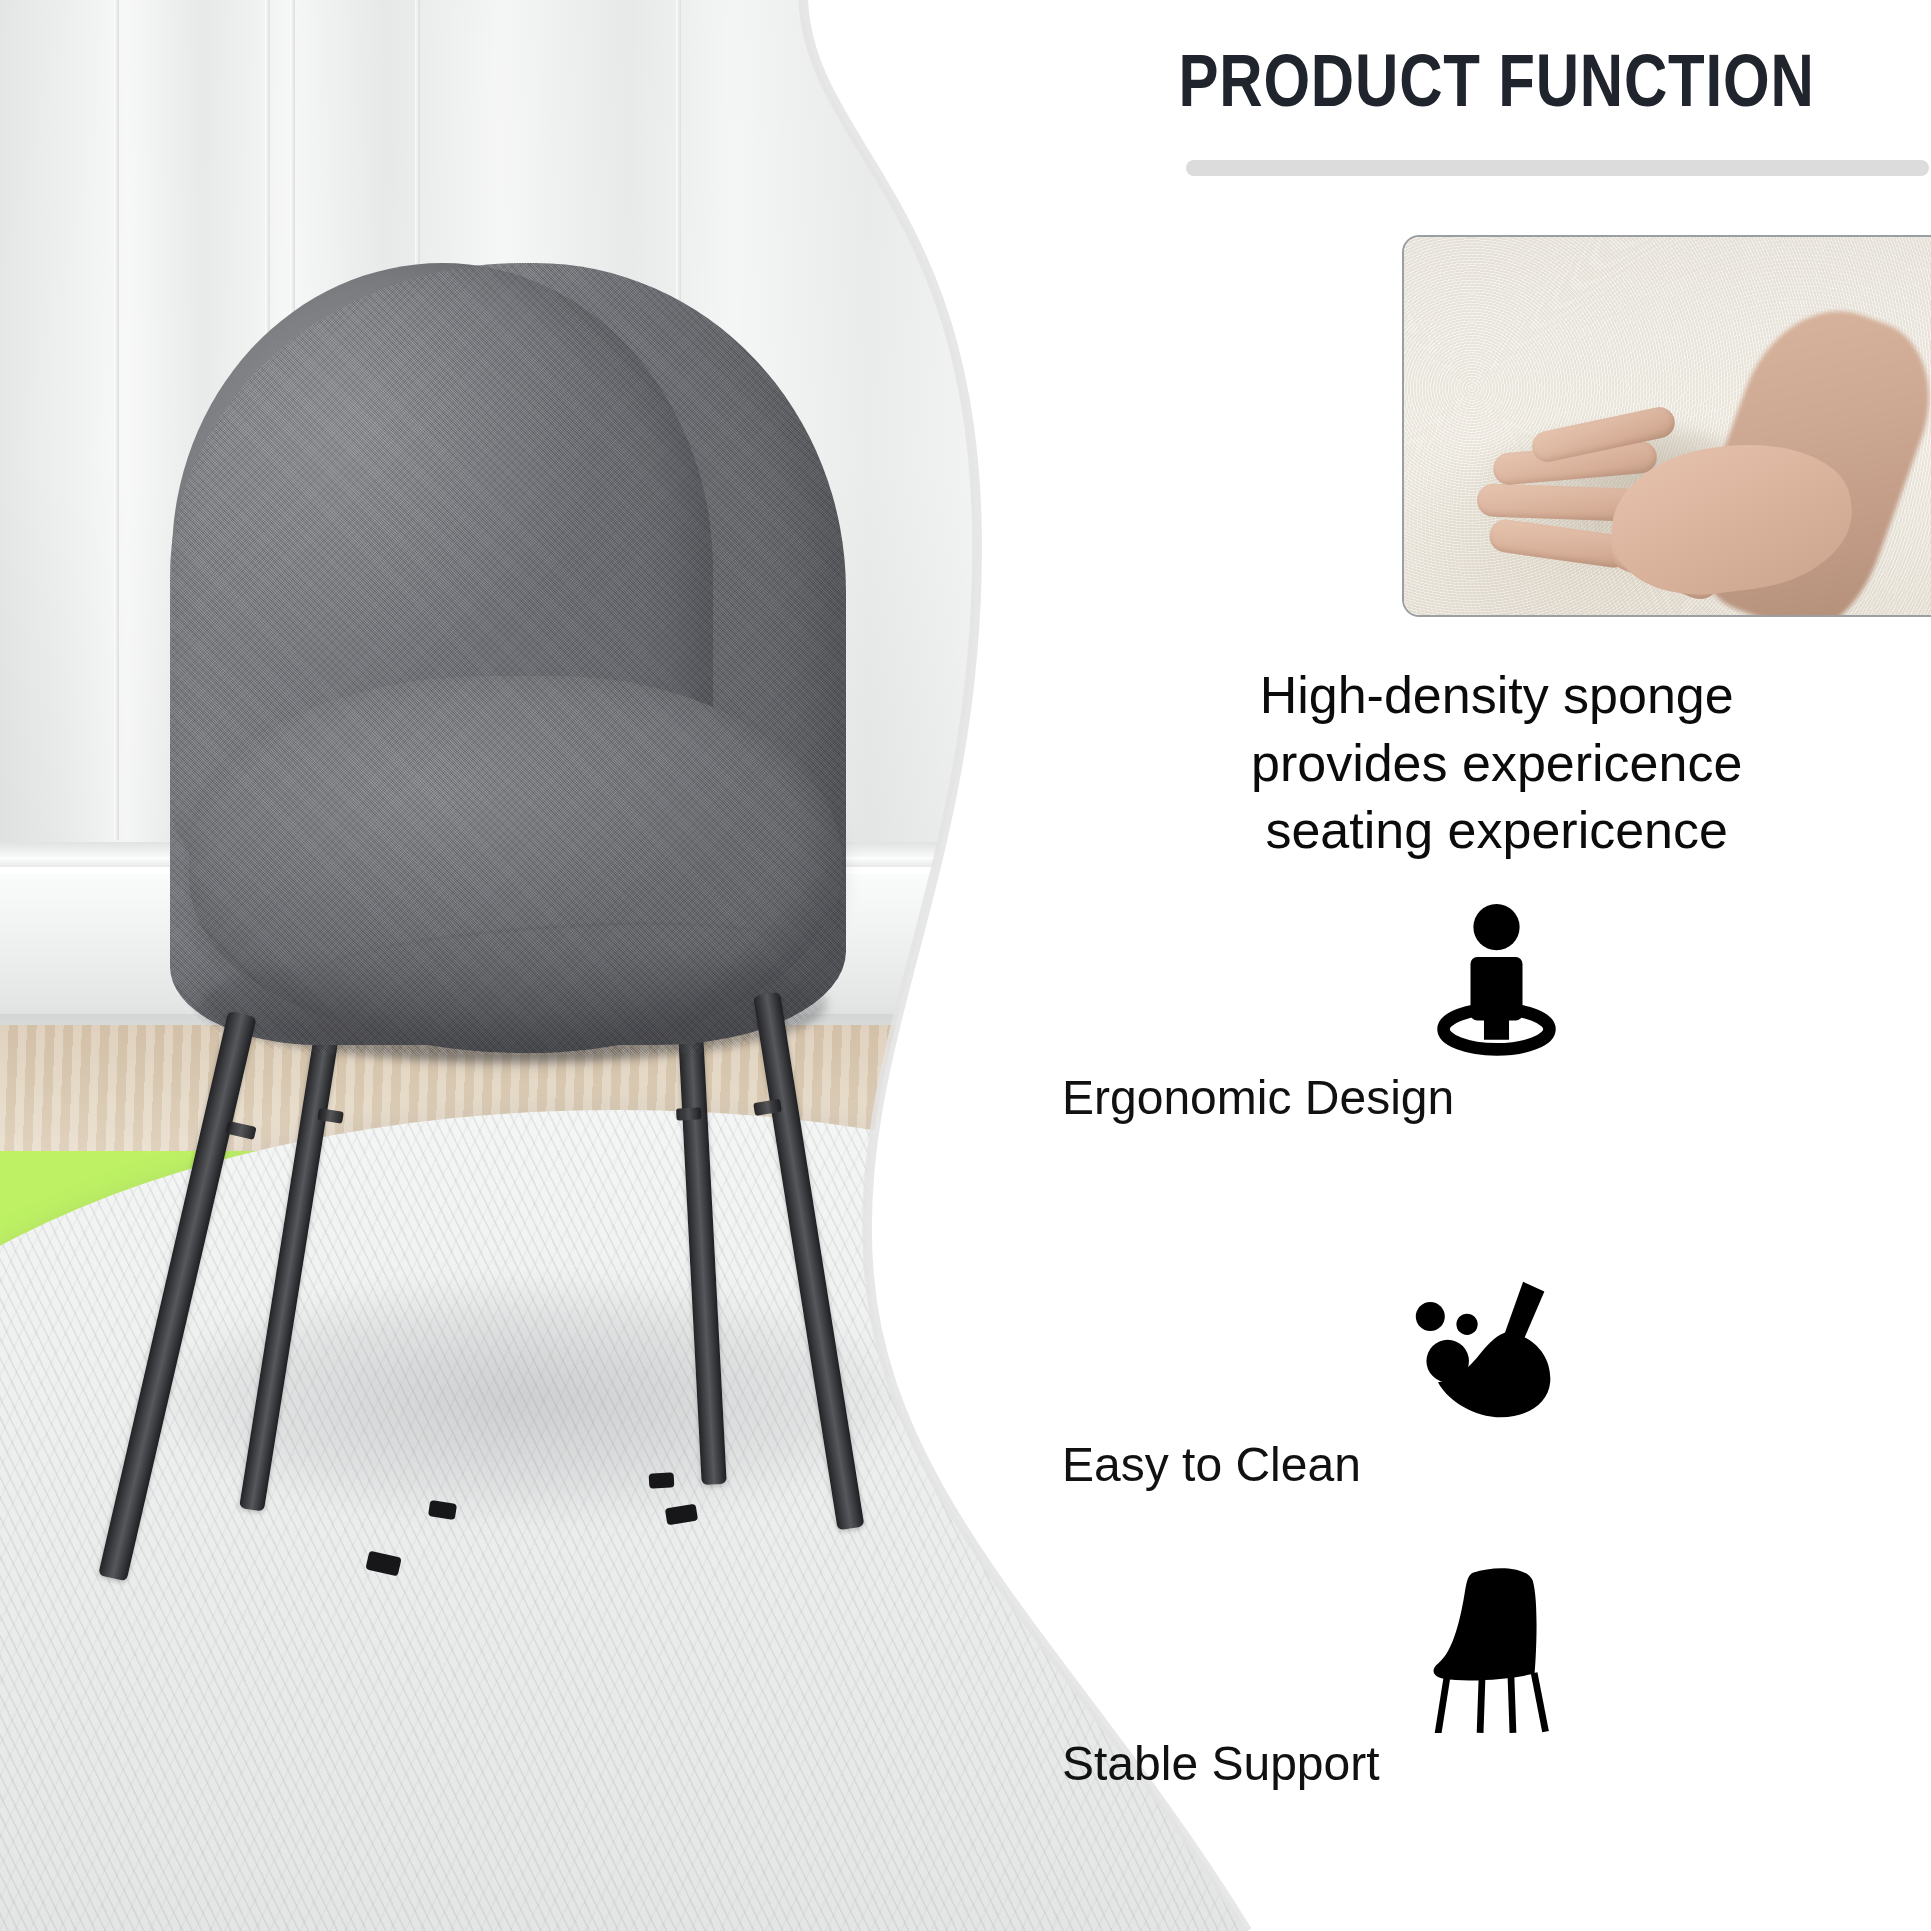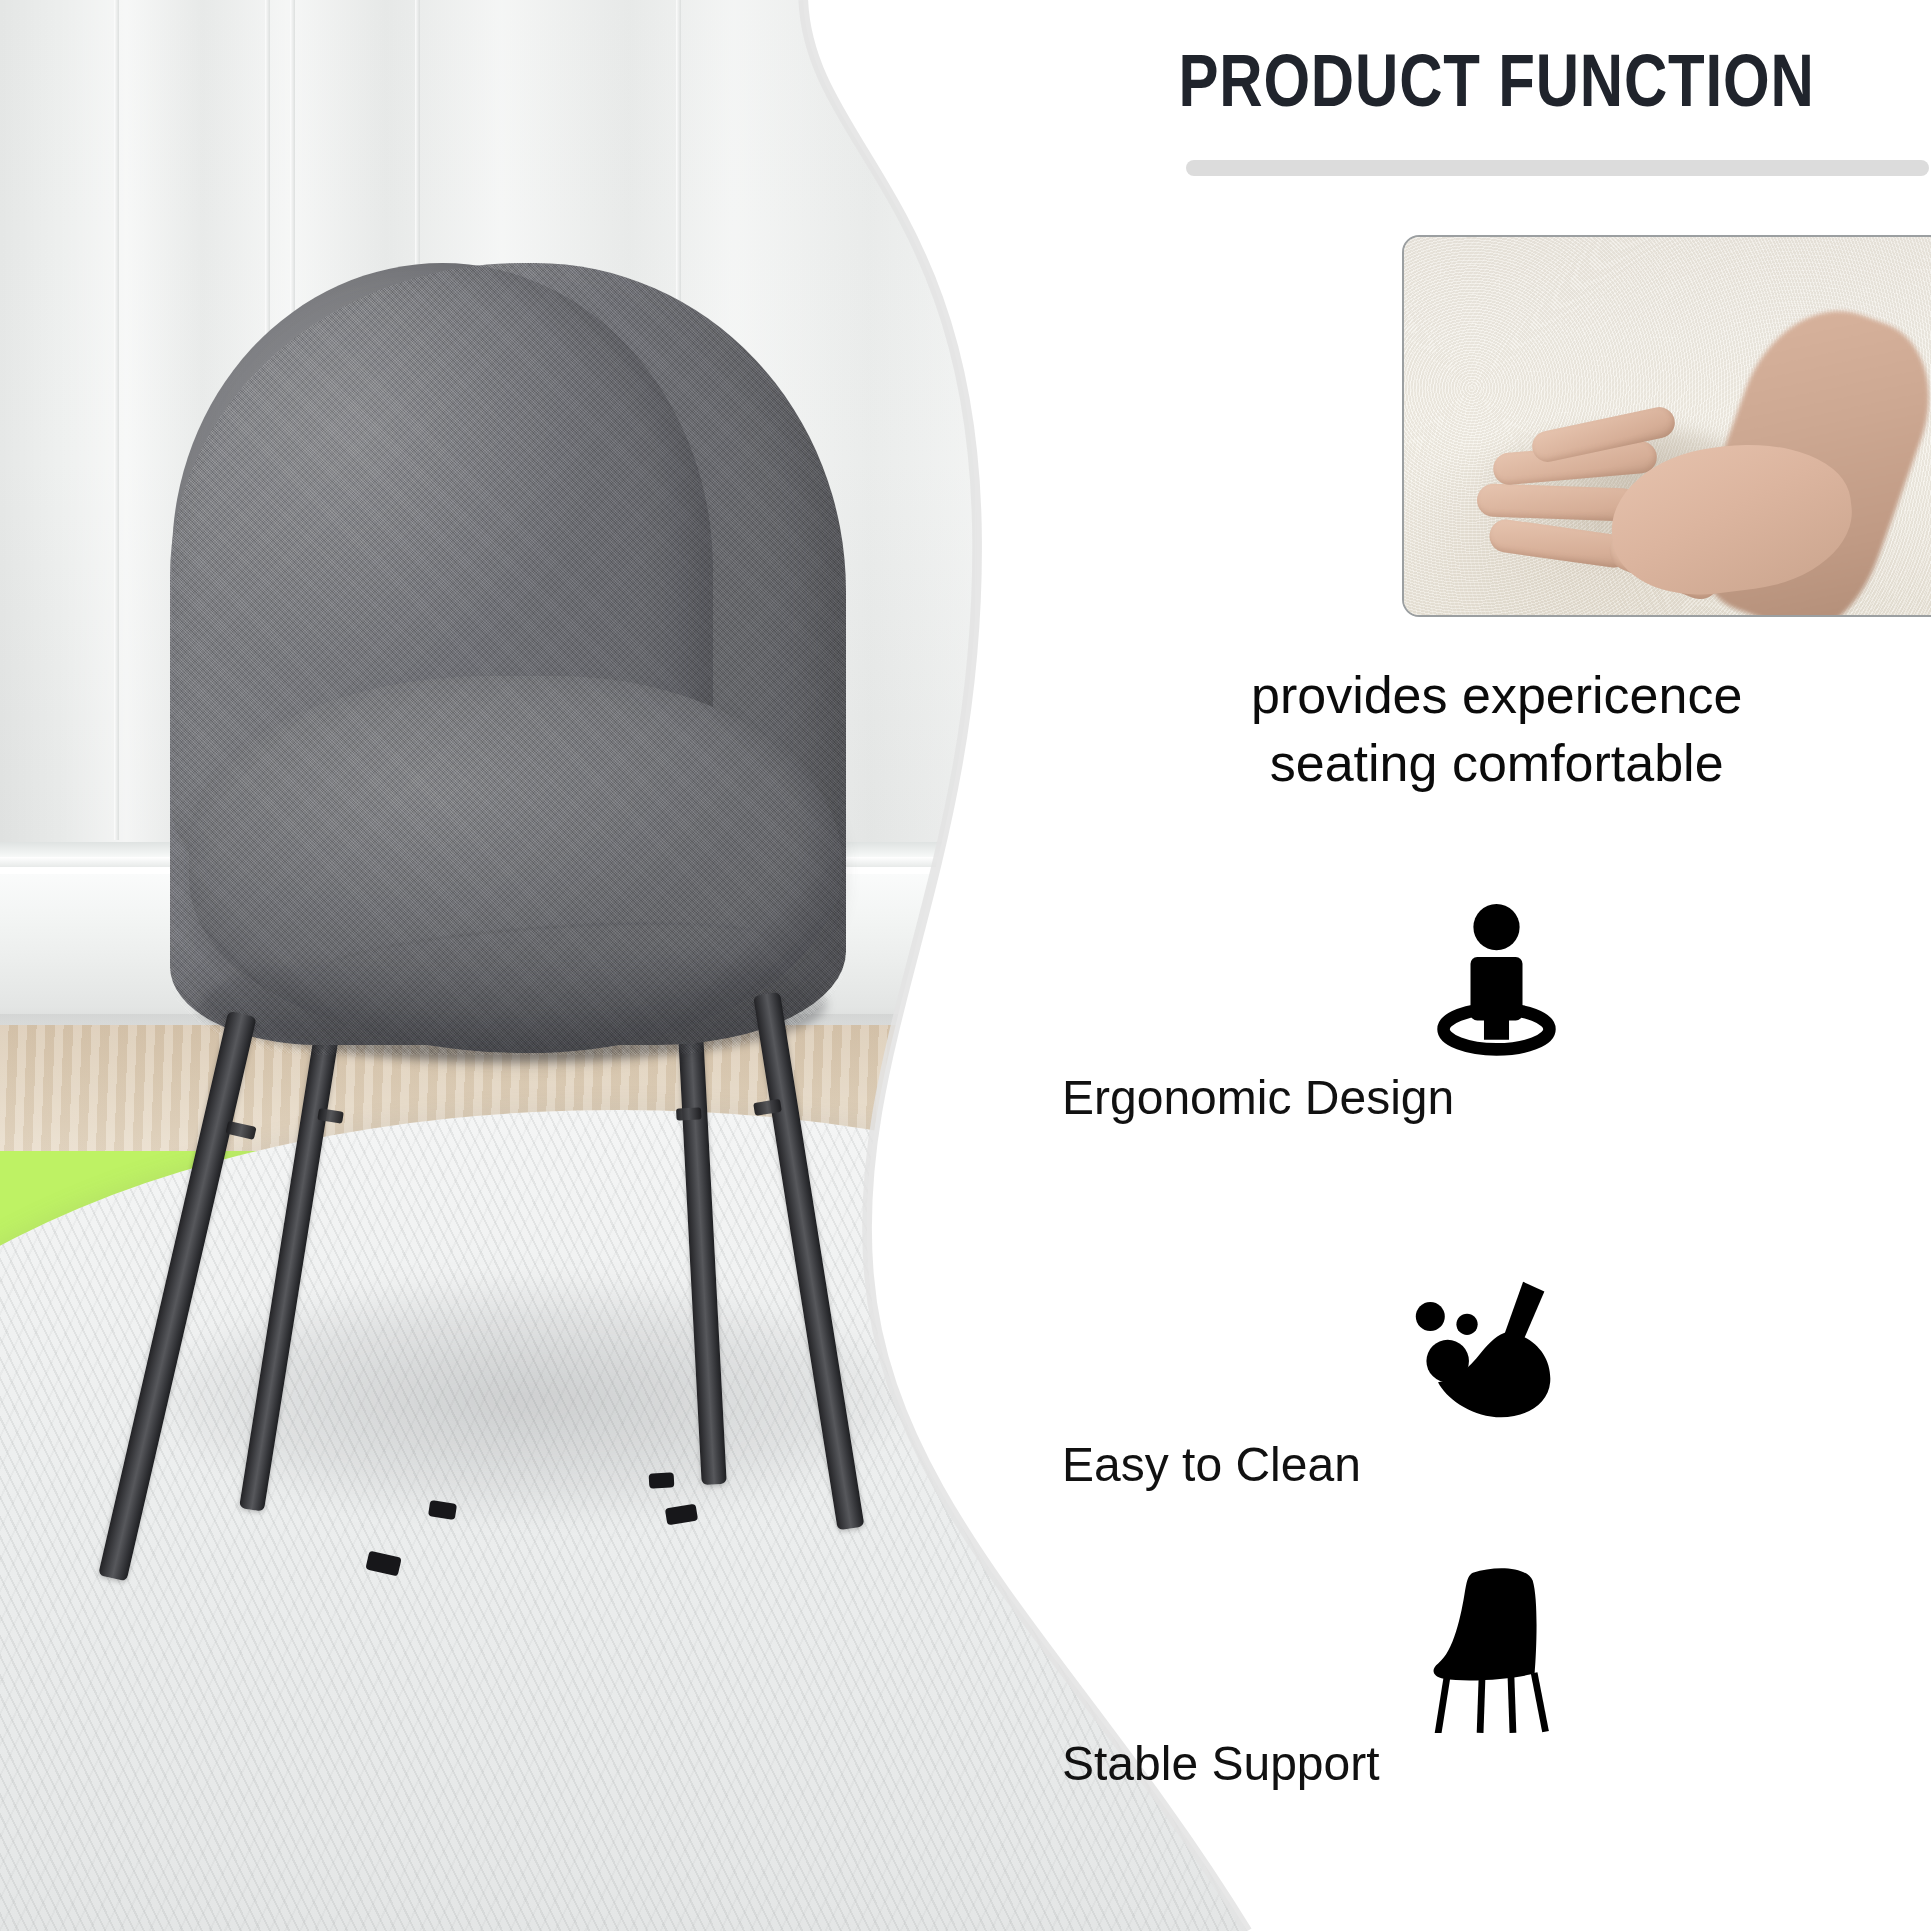--- a/index.html
+++ b/index.html
@@ -265,22 +265,23 @@
       <div class="arm"></div>
       <div class="finger" style="left:85px;top:290px;width:141px;height:33px;transform:rotate(8deg);"></div>
       <div class="finger" style="left:73px;top:249px;width:162px;height:33px;transform:rotate(2deg);"></div>
       <div class="finger" style="left:89px;top:210px;width:164px;height:32px;transform:rotate(-5deg);"></div>
       <div class="finger" style="left:127px;top:182px;width:145px;height:31px;transform:rotate(-12deg);"></div>
       <div class="finger" style="left:203px;top:307px;width:116px;height:41px;transform:rotate(22deg);"></div>
       <div class="palm"></div>
     </div>
 
     <div class="caption">
+      <div>High-density sponge</div>
       <div>provides expericence</div>
-      <div>seating comfortable</div>
+      <div>seating expericence</div>
     </div>
 
     <div class="feature" id="feat-0">
       <div class="glyph">
         <svg width="145" height="156" viewBox="0 0 150 162">
           <circle cx="75" cy="25" r="24" fill="#000"></circle>
           <rect x="48" y="56" width="54" height="66" rx="7" fill="#000"></rect>
           <rect x="62" y="100" width="26" height="42" fill="#000"></rect>
           <ellipse cx="75" cy="131" rx="55" ry="21" fill="none" stroke="#000" stroke-width="13"></ellipse>
         </svg>

